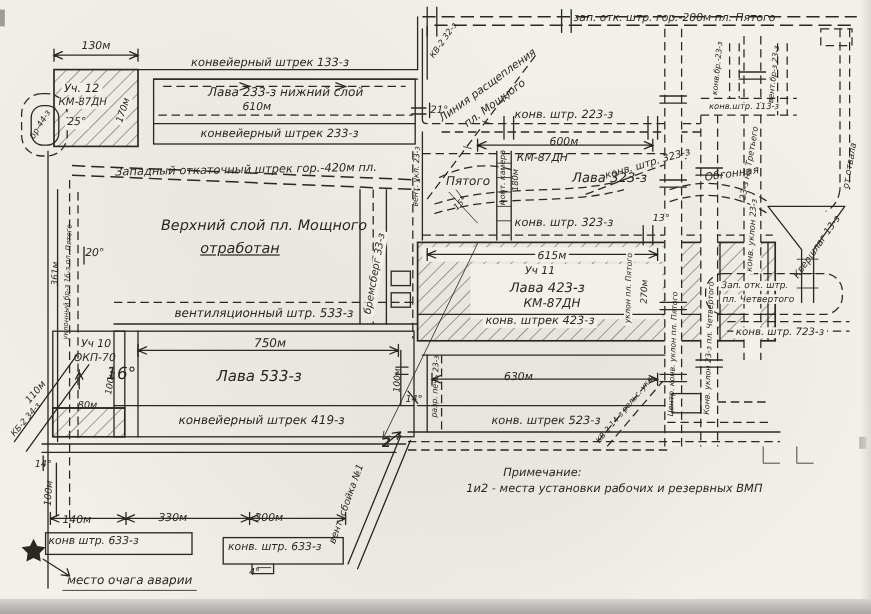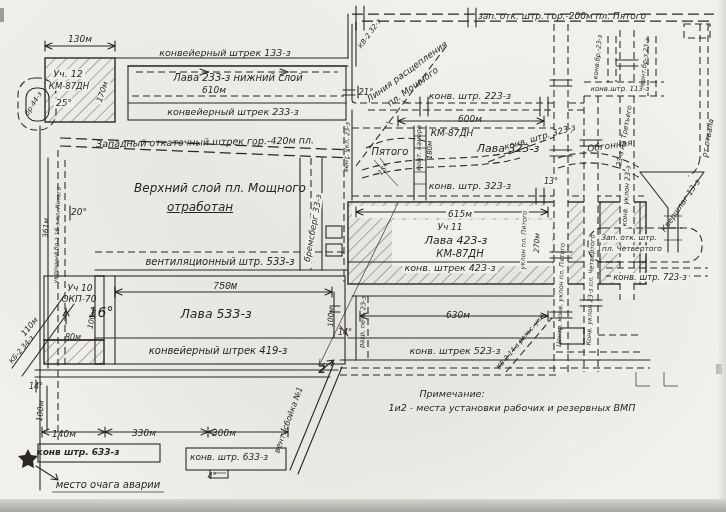--- a/index.html
+++ b/index.html
@@ -181,52 +181,52 @@
       <div class="lbl bg" style="left: 650px; top: 277px; font-size: 8.5px;">конв. штр. 723-з</div>
       <div class="lbl bg" style="left: 460px; top: 214px; font-size: 9px;">615м</div>
       <div class="lbl bg" style="left: 450px; top: 227px; font-size: 9px;">Уч 11</div>
       <div class="lbl bg" style="left: 456px; top: 240px; font-size: 11px;">Лава 423-з</div>
       <div class="lbl bg" style="left: 460px; top: 254px; font-size: 10px;">КМ-87ДН</div>
       <div class="lbl bg" style="left: 450px; top: 268px; font-size: 9.5px;">конв. штрек 423-з</div>
       <div class="lbl bg" style="left: 524px; top: 240px; font-size: 6.5px; transform: translate(-50%, -50%) rotate(-88deg);">уклон пл. Пятого</div>
       <div class="lbl bg" style="left: 537px; top: 243px; font-size: 7.5px; transform: translate(-50%, -50%) rotate(-88deg);">270м</div>
       <div class="lbl" style="left: 561px; top: 295px; font-size: 6.5px; transform: translate(-50%, -50%) rotate(-88deg);">Центр. конв. уклон пл. Пятого</div>
       <div class="lbl" style="left: 591px; top: 290px; font-size: 6.5px; transform: translate(-50%, -50%) rotate(-88deg);">Конв. уклон 23-з пл. Четвертого</div>
-      <div class="lbl" style="left: 458px; top: 315px; font-size: 9px;">630м</div>
+      <div class="lbl" style="left: 432px; top: 315px; font-size: 9px;">630м</div>
       <div class="lbl" style="left: 455px; top: 351px; font-size: 9.5px;">конв. штрек 523-з</div>
       <div class="lbl" style="left: 363px; top: 322px; font-size: 6.5px; transform: translate(-50%, -50%) rotate(-88deg);">разр. печь 23-з</div>
       <div class="lbl" style="left: 521px; top: 341px; font-size: 6.5px; transform: translate(-50%, -50%) rotate(-50deg);">КВ-2 14-з рельс. укл.</div>
       <div class="lbl" style="left: 205px; top: 142px; font-size: 9.5px; transform: translate(-50%, -50%) rotate(-1deg);">Западный откаточный штрек гор.-420м пл.</div>
       <div class="lbl" style="left: 220px; top: 188px; font-size: 12px;">Верхний слой пл. Мощного</div>
       <div class="lbl" style="left: 200px; top: 207px; font-size: 12px; text-decoration: underline;">отработан</div>
       <div class="lbl" style="left: 79px; top: 212px; font-size: 9px;">20°</div>
       <div class="lbl" style="left: 220px; top: 262px; font-size: 10px;">вентиляционный штр. 533-з</div>
       <div class="lbl bg" style="left: 313px; top: 228px; font-size: 8.5px; transform: translate(-50%, -50%) rotate(-80deg);">бремсберг 33-з</div>
       <div class="lbl" style="left: 46px; top: 228px; font-size: 7.5px; transform: translate(-50%, -50%) rotate(-88deg);">361м</div>
       <div class="lbl" style="left: 57px; top: 235px; font-size: 6px; transform: translate(-50%, -50%) rotate(-88deg);">уклонный бр-з 16-з пл. Пятого</div>
       <div class="lbl" style="left: 34px; top: 104px; font-size: 7px; transform: translate(-50%, -50%) rotate(-58deg);">бр-44-з</div>
       <div class="lbl" style="left: 80px; top: 288px; font-size: 9px;">Уч 10</div>
       <div class="lbl" style="left: 79px; top: 299px; font-size: 9px;">ОКП-70</div>
       <div class="lbl" style="left: 71px; top: 312px; font-size: 14px; margin-left: 30px;">16°</div>
       <div class="lbl" style="left: 92px; top: 319px; font-size: 7.5px; transform: translate(-50%, -50%) rotate(-80deg);">100м</div>
       <div class="lbl" style="left: 73px; top: 338px; font-size: 8px;">80м</div>
       <div class="lbl" style="left: 30px; top: 327px; font-size: 8px; transform: translate(-50%, -50%) rotate(-50deg);">110м</div>
       <div class="lbl" style="left: 22px; top: 350px; font-size: 7px; transform: translate(-50%, -50%) rotate(-50deg);">КБ-2 34-з</div>
-      <div class="lbl" style="left: 225px; top: 287px; font-size: 10px; font-family: Liberation Mono, monospace;">750м</div>
+      <div class="lbl" style="left: 225px; top: 287px; font-size: 10px;">750м</div>
       <div class="lbl" style="left: 216px; top: 314px; font-size: 12.5px;">Лава 533-з</div>
       <div class="lbl" style="left: 218px; top: 351px; font-size: 10px;">конвейерный штрек 419-з</div>
       <div class="lbl" style="left: 331px; top: 317px; font-size: 7.5px; transform: translate(-50%, -50%) rotate(-88deg);">100м</div>
       <div class="lbl" style="left: 345px; top: 333px; font-size: 8px;">14°</div>
       <div class="lbl" style="left: 322px; top: 369px; font-size: 11px; font-weight: bold;">2</div>
       <div class="lbl" style="left: 36px; top: 387px; font-size: 8px;">14°</div>
       <div class="lbl" style="left: 41px; top: 411px; font-size: 8px; transform: translate(-50%, -50%) rotate(-85deg);">100м</div>
       <div class="lbl" style="left: 64px; top: 434px; font-size: 9px;">140м</div>
       <div class="lbl" style="left: 144px; top: 433px; font-size: 9px; font-style: italic;">330м</div>
       <div class="lbl" style="left: 224px; top: 433px; font-size: 9px;">300м</div>
-      <div class="lbl" style="left: 78px; top: 452px; font-size: 9px; font-weight: bold;">конв штр. 633-з</div>
+      <div class="lbl" style="left: 78px; top: 452px; font-size: 9px;">конв штр. 633-з</div>
       <div class="lbl" style="left: 229px; top: 457px; font-size: 9px;">конв. штр. 633-з</div>
       <div class="lbl" style="left: 289px; top: 420px; font-size: 8px; transform: translate(-50%, -50%) rotate(-70deg);">вент. сбойка №1</div>
       <div class="lbl" style="left: 212px; top: 477px; font-size: 8px;">4°</div>
       <div class="lbl" style="left: 108px; top: 485px; font-size: 10px;">место очага аварии</div>
       <div class="lbl" style="left: 452px; top: 394px; font-size: 9.5px;">Примечание:</div>
       <div class="lbl" style="left: 512px; top: 408px; font-size: 9.5px;">1и2 - места установки рабочих и резервных ВМП</div>
     </div>
 
   <div class="smudge" style="left:0;top:8px;width:4px;height:14px;"></div>
   <div class="smudge" style="left:716px;top:364px;width:6px;height:10px;opacity:.35;"></div>

